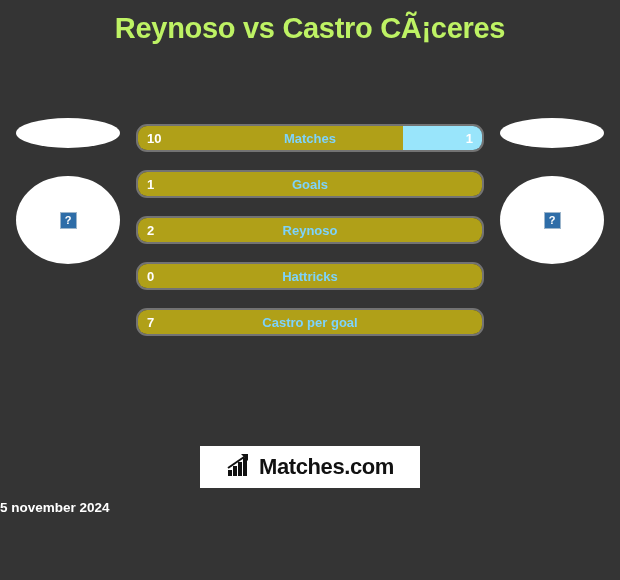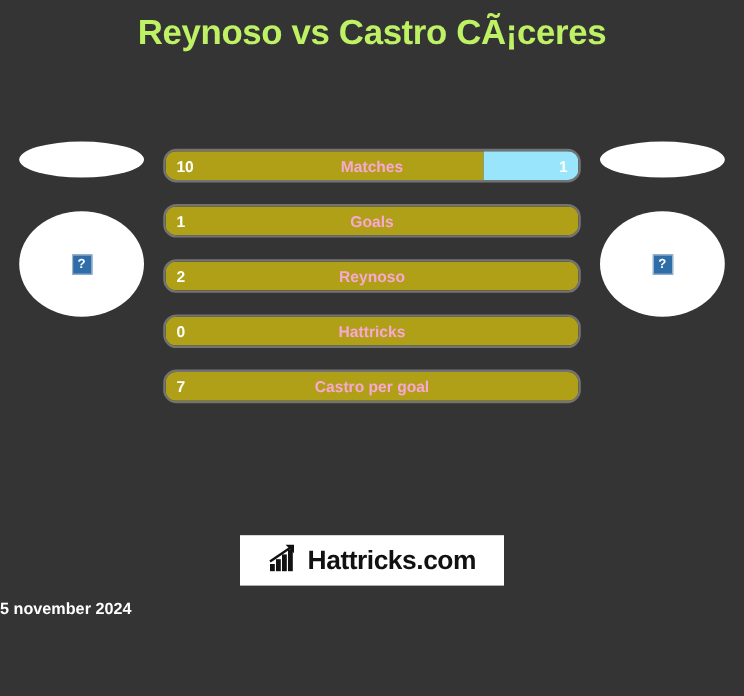--- a/index.html
+++ b/index.html
@@ -116,21 +116,21 @@
   }
   .bar-value.home { left: 9px; }
   .bar-value.away { right: 9px; }
   .bar-label {
     position: absolute;
     left: 0; right: 0; top: 0;
     line-height: 26px;
     text-align: center;
     font-size: 13px;
     font-weight: bold;
-    color: #f9a8d4;
+    color: #7dd3fc;
   }
 
   
   .logo-box {
     position: absolute;
     left: 200px;
     top: 446px;
     width: 220px;
     height: 42px;
     background: #FFFFFF;
@@ -228,17 +228,17 @@
       <svg width="28" height="24" viewBox="0 0 28 24">
         <path d="M3 23 L3 21 L27 21" stroke="#111" stroke-width="0" fill="none"></path>
         <rect x="2" y="17" width="4" height="6" fill="#111"></rect>
         <rect x="7" y="13" width="4" height="10" fill="#111"></rect>
         <rect x="12" y="9" width="4" height="14" fill="#111"></rect>
         <rect x="17" y="5" width="4" height="18" fill="#111"></rect>
         <path d="M2 15 L21 2" stroke="#111" stroke-width="2" fill="none"></path>
         <path d="M15 1 L22 1 L22 8 Z" fill="#111"></path>
       </svg>
     </span>
-    <span class="logo-text">Hattricks.com</span>
+    <span class="logo-text">Matches.com</span>
   </div>
 </div>
 
 <div class="date">5 november 2024</div>
 
 </body></html>

